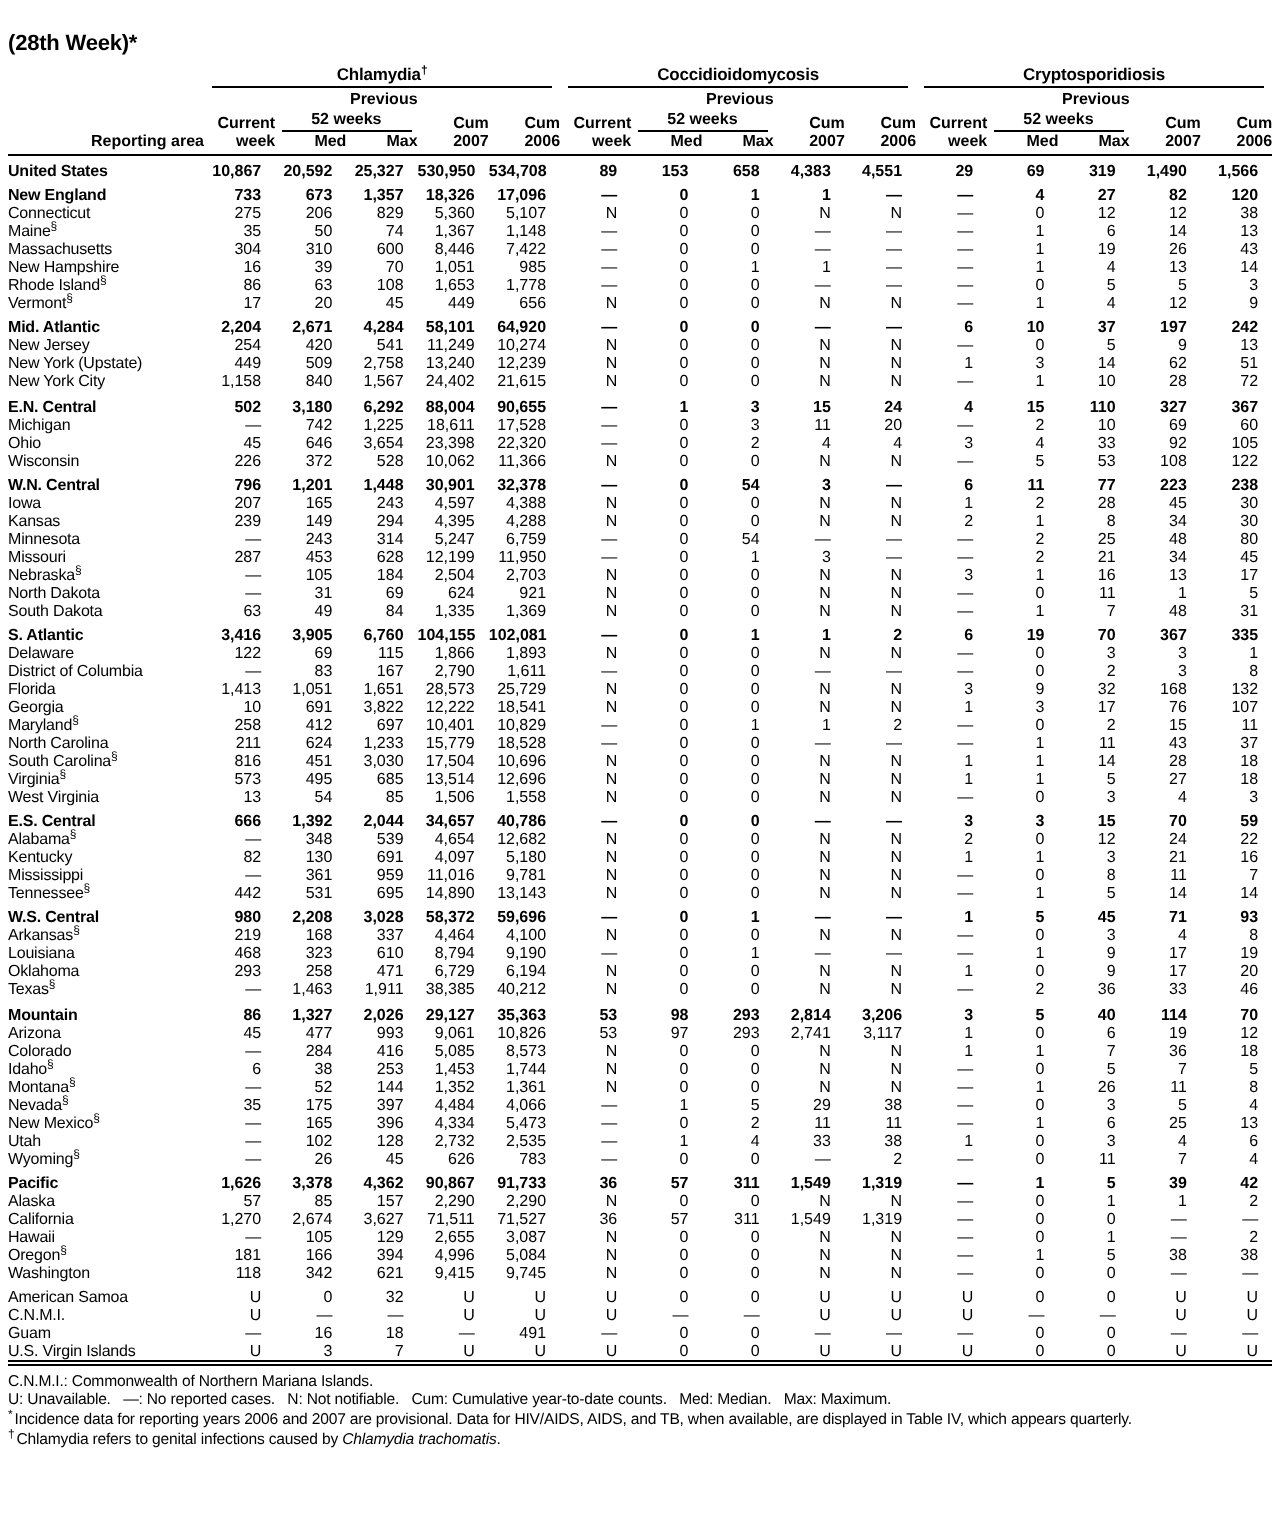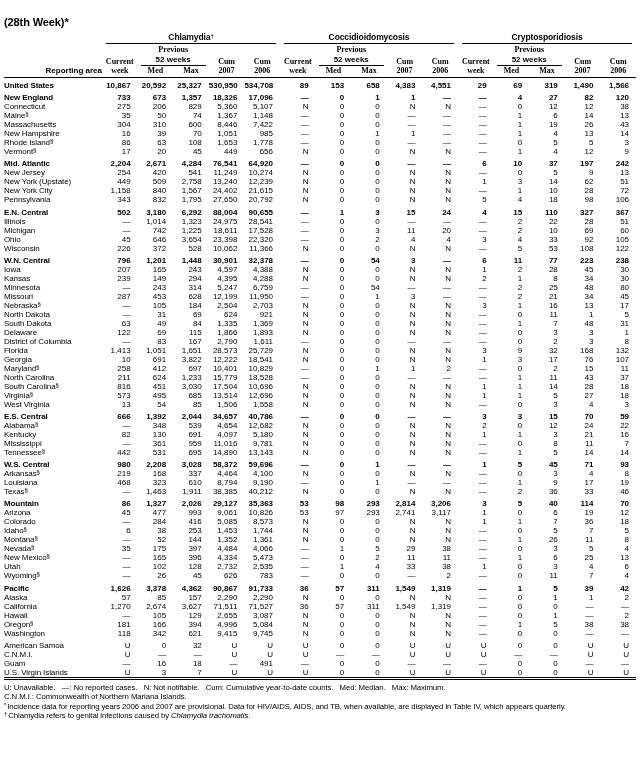--- a/index.html
+++ b/index.html
@@ -24,21 +24,21 @@
   col.c-num  { width: 35.6px; }
 
   thead th {
     font-size: 8px; font-weight: bold; line-height: 9px;
     padding: 0; vertical-align: bottom; white-space: nowrap;
   }
   .group-label {
     text-align: center; font-size: 8.5px; letter-spacing: -0.1px;
     border-bottom: 1px solid #000; padding-bottom: 1px; margin: 0 4px;
   }
-  th.ctr { text-align: center; font-family: Liberation Serif, serif; }
+  th.ctr { text-align: right; }
   .w52 { border-bottom: 1px solid #000; margin: 0 3px; padding-bottom: 1px; }
   th.area-head { text-align: right; vertical-align: bottom; padding-bottom: 1px; }
   tr.hdr-last th { border-bottom: 1px solid #000; padding-bottom: 2px; }
   tr.hdr-prev th, tr.hdr-cum th { padding-top: 1px; }
 
   tbody td {
     font-size: 8px; line-height: 9px; height: 9px;
     white-space: nowrap; padding: 0; vertical-align: bottom;
   }
   tbody tr.first td { padding-top: 3px; }
@@ -294,21 +294,21 @@
           <td class="num">1</td>
           <td class="num">4</td>
           <td class="num">12</td>
           <td class="num">9</td>
         </tr>
         <tr class="bold gap">
           <td class="area">Mid. Atlantic</td>
           <td class="num">2,204</td>
           <td class="num">2,671</td>
           <td class="num">4,284</td>
-          <td class="num">76,541</td>
+          <td class="num">58,101</td>
           <td class="num">64,920</td>
           <td class="num">—</td>
           <td class="num">0</td>
           <td class="num">0</td>
           <td class="num">—</td>
           <td class="num">—</td>
           <td class="num">6</td>
           <td class="num">10</td>
           <td class="num">37</td>
           <td class="num">197</td>
@@ -360,76 +360,40 @@
           <td class="num">N</td>
           <td class="num">0</td>
           <td class="num">0</td>
           <td class="num">N</td>
           <td class="num">N</td>
           <td class="num">—</td>
           <td class="num">1</td>
           <td class="num">10</td>
           <td class="num">28</td>
           <td class="num">72</td>
-        </tr>
-        <tr>
-          <td class="area">Pennsylvania</td>
-          <td class="num">343</td>
-          <td class="num">832</td>
-          <td class="num">1,795</td>
-          <td class="num">27,650</td>
-          <td class="num">20,792</td>
-          <td class="num">N</td>
-          <td class="num">0</td>
-          <td class="num">0</td>
-          <td class="num">N</td>
-          <td class="num">N</td>
-          <td class="num">5</td>
-          <td class="num">4</td>
-          <td class="num">18</td>
-          <td class="num">98</td>
-          <td class="num">106</td>
         </tr>
         <tr class="bold gap">
           <td class="area">E.N. Central</td>
           <td class="num">502</td>
           <td class="num">3,180</td>
           <td class="num">6,292</td>
           <td class="num">88,004</td>
           <td class="num">90,655</td>
           <td class="num">—</td>
           <td class="num">1</td>
           <td class="num">3</td>
           <td class="num">15</td>
           <td class="num">24</td>
           <td class="num">4</td>
           <td class="num">15</td>
           <td class="num">110</td>
           <td class="num">327</td>
           <td class="num">367</td>
         </tr>
         <tr>
-          <td class="area">Illinois</td>
-          <td class="num">—</td>
-          <td class="num">1,014</td>
-          <td class="num">1,323</td>
-          <td class="num">24,975</td>
-          <td class="num">28,541</td>
-          <td class="num">—</td>
-          <td class="num">0</td>
-          <td class="num">0</td>
-          <td class="num">—</td>
-          <td class="num">—</td>
-          <td class="num">—</td>
-          <td class="num">2</td>
-          <td class="num">22</td>
-          <td class="num">28</td>
-          <td class="num">51</td>
-        </tr>
-        <tr>
           <td class="area">Michigan</td>
           <td class="num">—</td>
           <td class="num">742</td>
           <td class="num">1,225</td>
           <td class="num">18,611</td>
           <td class="num">17,528</td>
           <td class="num">—</td>
           <td class="num">0</td>
           <td class="num">3</td>
           <td class="num">11</td>
@@ -613,20 +577,38 @@
           <td class="num">0</td>
           <td class="num">0</td>
           <td class="num">N</td>
           <td class="num">N</td>
           <td class="num">—</td>
           <td class="num">1</td>
           <td class="num">7</td>
           <td class="num">48</td>
           <td class="num">31</td>
         </tr>
+        <tr class="bold gap">
+          <td class="area">S. Atlantic</td>
+          <td class="num">3,416</td>
+          <td class="num">3,905</td>
+          <td class="num">6,760</td>
+          <td class="num">104,155</td>
+          <td class="num">102,081</td>
+          <td class="num">—</td>
+          <td class="num">0</td>
+          <td class="num">1</td>
+          <td class="num">1</td>
+          <td class="num">2</td>
+          <td class="num">6</td>
+          <td class="num">19</td>
+          <td class="num">70</td>
+          <td class="num">367</td>
+          <td class="num">335</td>
+        </tr>
         <tr>
           <td class="area">Delaware</td>
           <td class="num">122</td>
           <td class="num">69</td>
           <td class="num">115</td>
           <td class="num">1,866</td>
           <td class="num">1,893</td>
           <td class="num">N</td>
           <td class="num">0</td>
           <td class="num">0</td>
@@ -918,20 +900,38 @@
           <td class="num">—</td>
           <td class="num">0</td>
           <td class="num">1</td>
           <td class="num">—</td>
           <td class="num">—</td>
           <td class="num">—</td>
           <td class="num">1</td>
           <td class="num">9</td>
           <td class="num">17</td>
           <td class="num">19</td>
+        </tr>
+        <tr>
+          <td class="area">Oklahoma</td>
+          <td class="num">293</td>
+          <td class="num">258</td>
+          <td class="num">471</td>
+          <td class="num">6,729</td>
+          <td class="num">6,194</td>
+          <td class="num">N</td>
+          <td class="num">0</td>
+          <td class="num">0</td>
+          <td class="num">N</td>
+          <td class="num">N</td>
+          <td class="num">1</td>
+          <td class="num">0</td>
+          <td class="num">9</td>
+          <td class="num">17</td>
+          <td class="num">20</td>
         </tr>
         <tr>
           <td class="area">Texas<sup>§</sup></td>
           <td class="num">—</td>
           <td class="num">1,463</td>
           <td class="num">1,911</td>
           <td class="num">38,385</td>
           <td class="num">40,212</td>
           <td class="num">N</td>
           <td class="num">0</td>
@@ -1283,19 +1283,19 @@
           <td class="num">U</td>
           <td class="num">0</td>
           <td class="num">0</td>
           <td class="num">U</td>
           <td class="num">U</td>
         </tr>
       </tbody>
   </table>
 
   <div class="footnotes">
+      <div class="fn">C.N.M.I.: Commonwealth of Northern Mariana Islands.</div>
       <div class="fn">U: Unavailable.   —: No reported cases.   N: Not notifiable.   Cum: Cumulative year-to-date counts.   Med: Median.   Max: Maximum.</div>
-      <div class="fn">C.N.M.I.: Commonwealth of Northern Mariana Islands.</div>
       <div class="fn"><sup>*</sup>Incidence data for reporting years 2006 and 2007 are provisional. Data for HIV/AIDS, AIDS, and TB, when available, are displayed in Table IV, which appears quarterly.</div>
       <div class="fn"><sup>†</sup>Chlamydia refers to genital infections caused by <i>Chlamydia trachomatis</i>.</div>
     </div>
 
 </div>
 
 </body></html>

